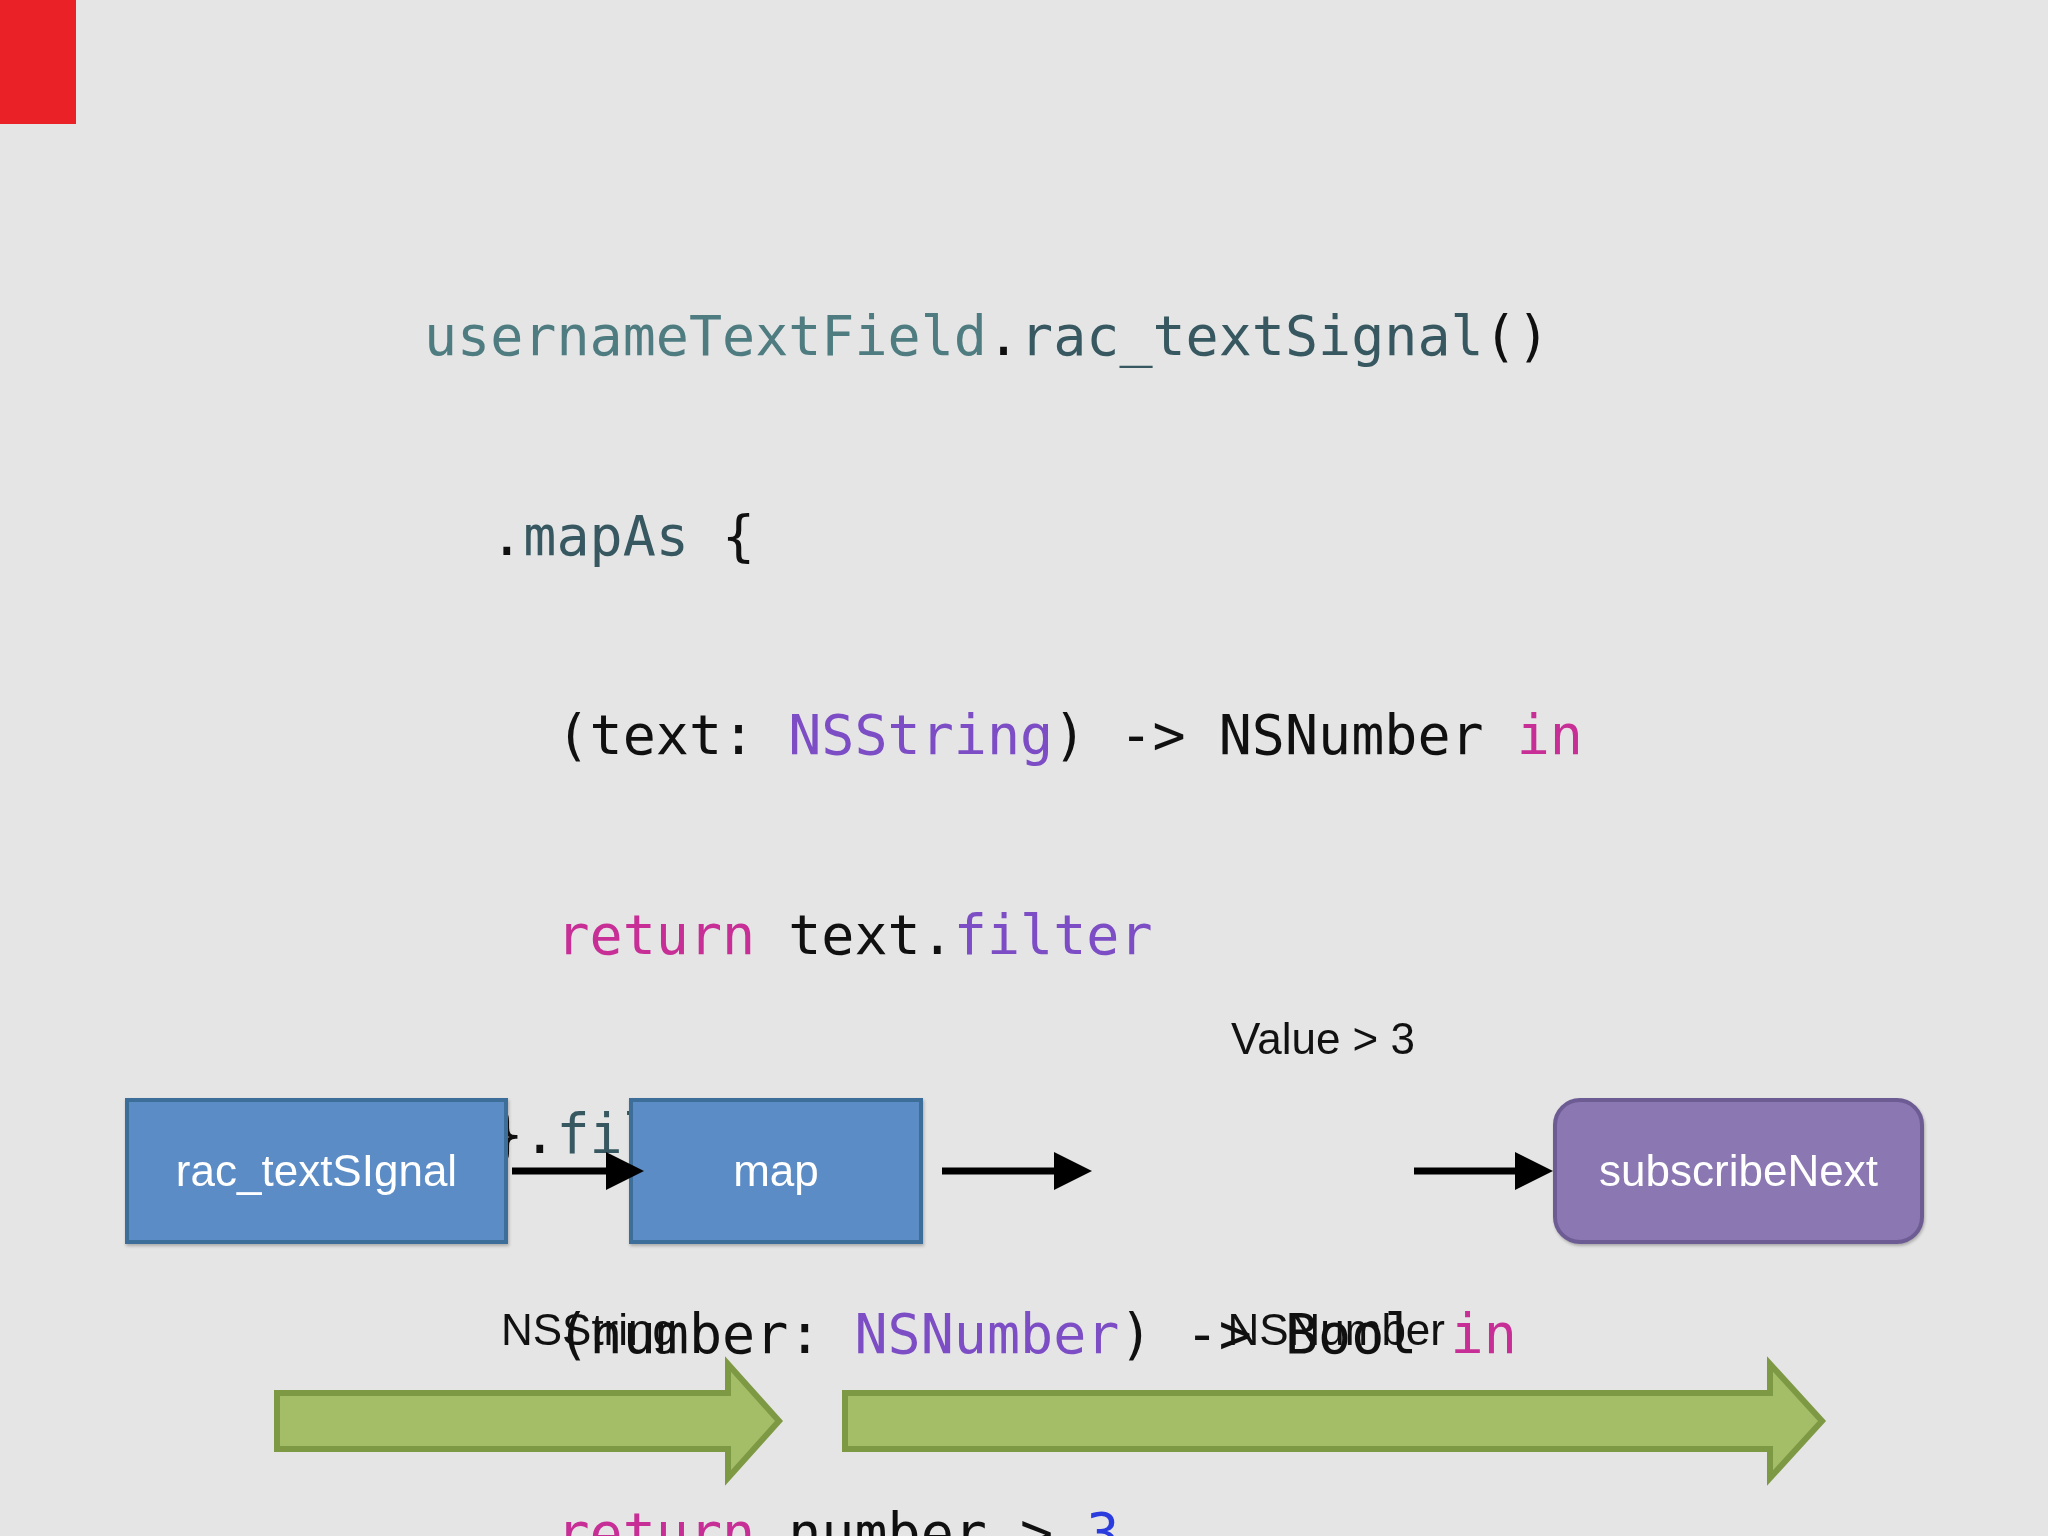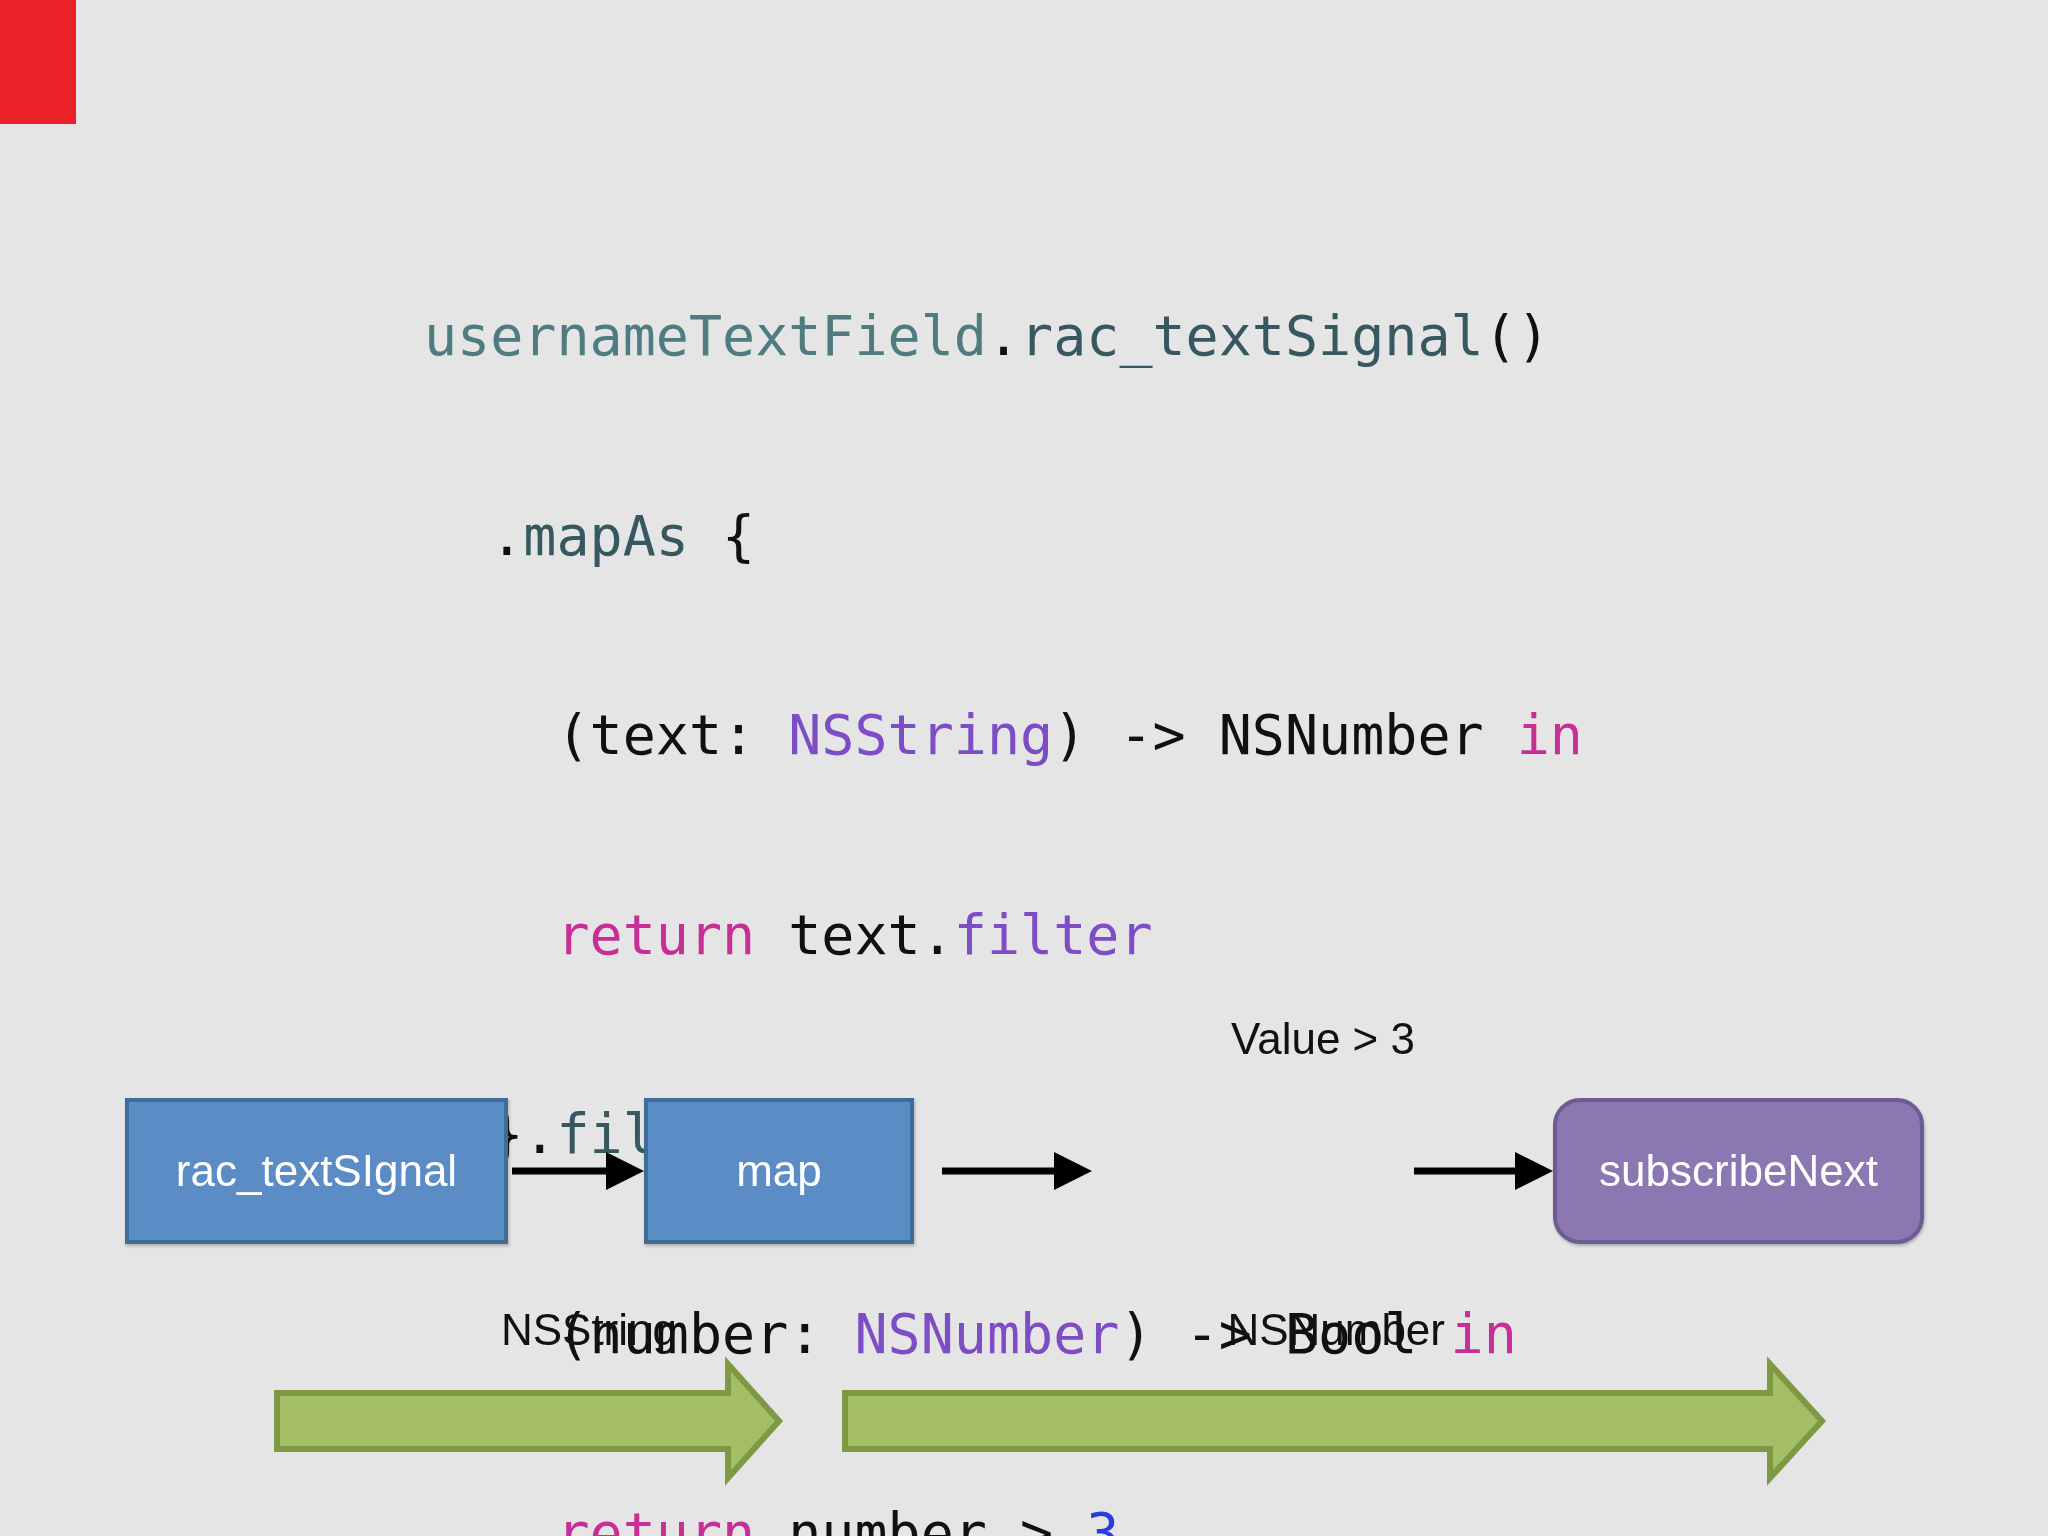--- a/index.html
+++ b/index.html
@@ -59,21 +59,21 @@
   }
   .node-blue {
     background: var(--node-blue-fill, #5c8cc5);
     border: 4px solid var(--node-blue-border, #3d6e99);
   }
   .node-purple {
     background: var(--node-purple-fill, #8b77b2);
     border: 4px solid var(--node-purple-border, #6d5c94);
   }
   .node-1 { left: 125px;  width: 383px; }
-  .node-2 { left: 644px;  width: 270px; }
+  .node-2 { left: 629px;  width: 294px; }
   .node-3 { left: 1092px; width: 318px; }
   .node-4 { left: 1553px; width: 371px; border-radius: 27px; }
 
   
   .diagram-label {
     position: absolute;
     color: var(--label-color, #111111);
     font-size: 44px;
     text-align: right;
     width: 300px;

